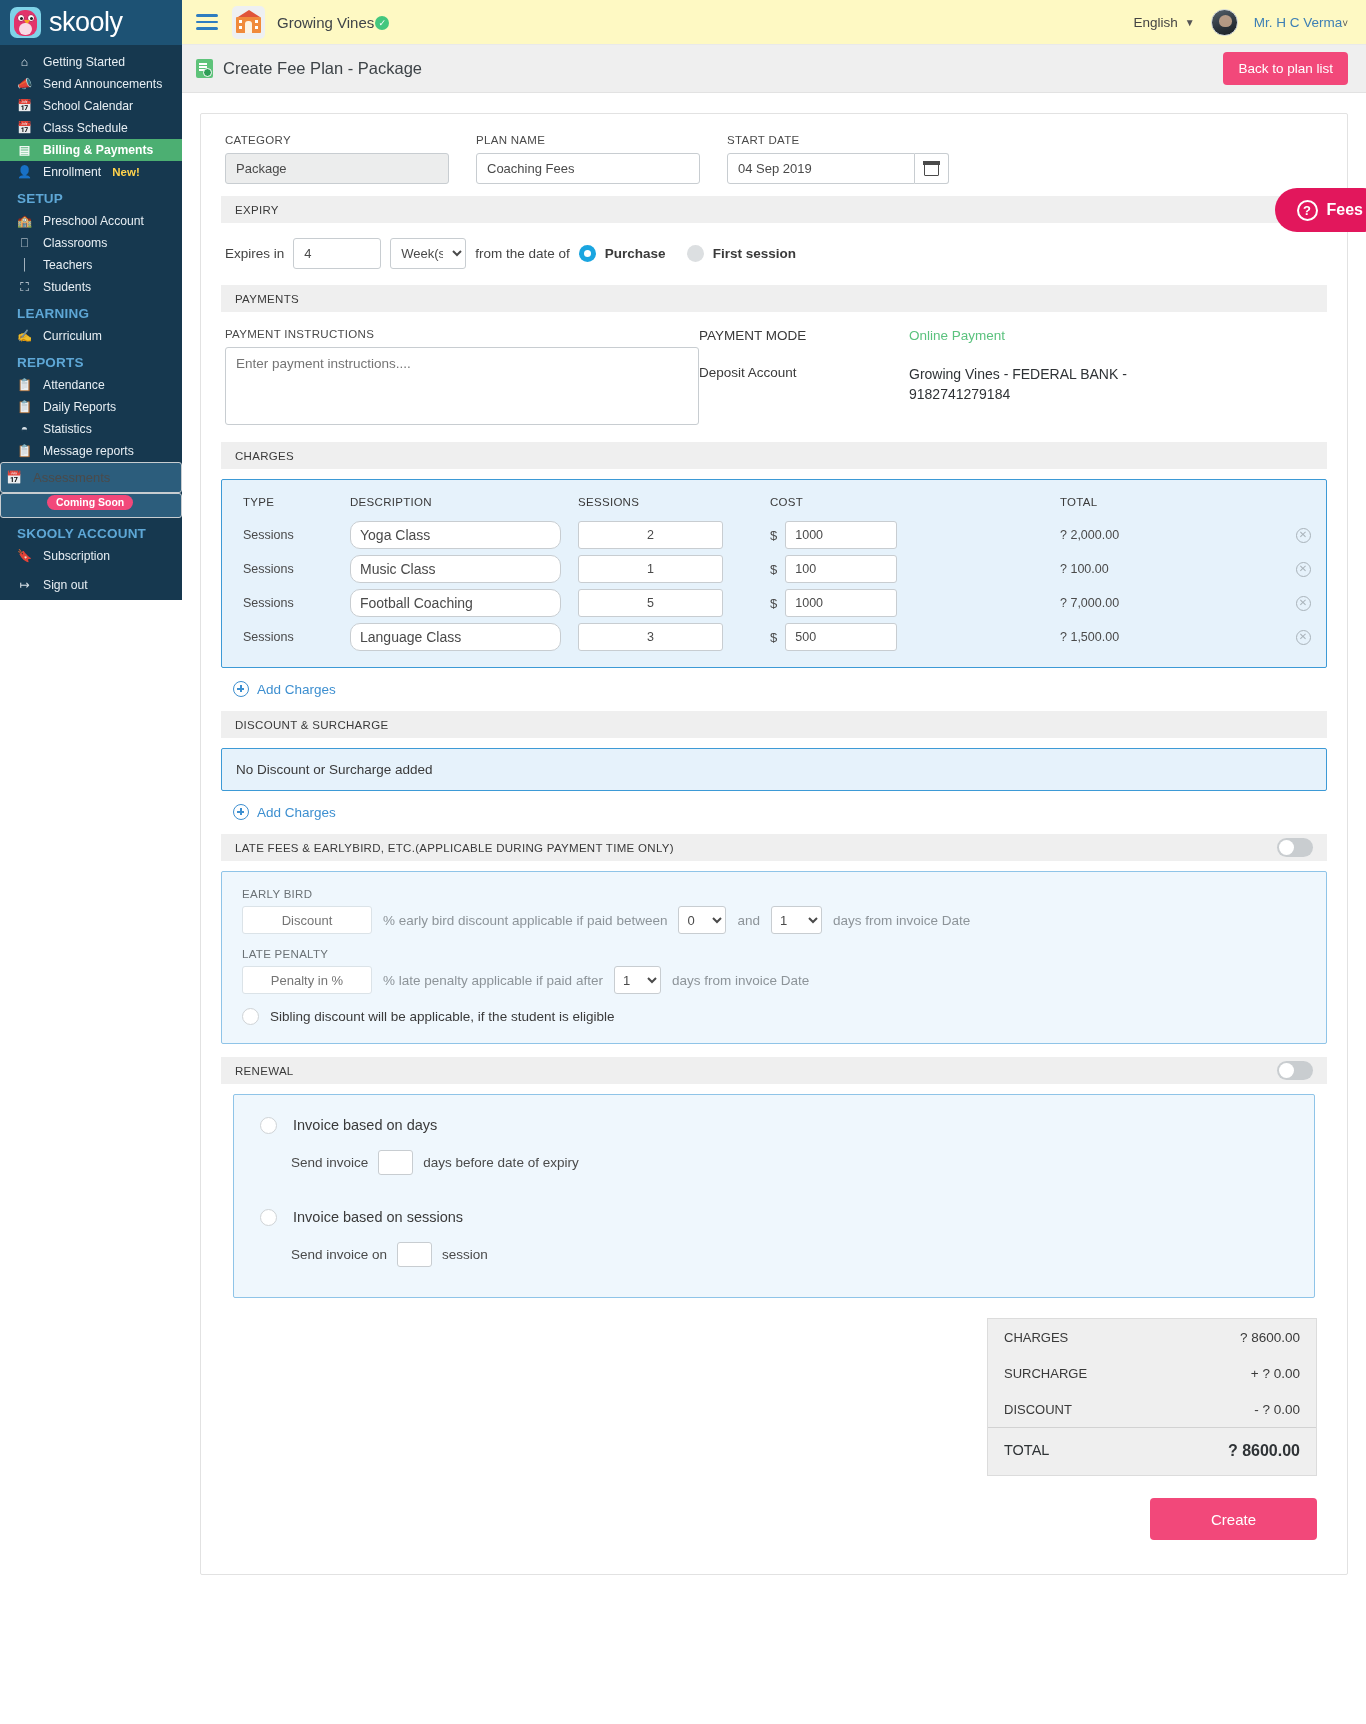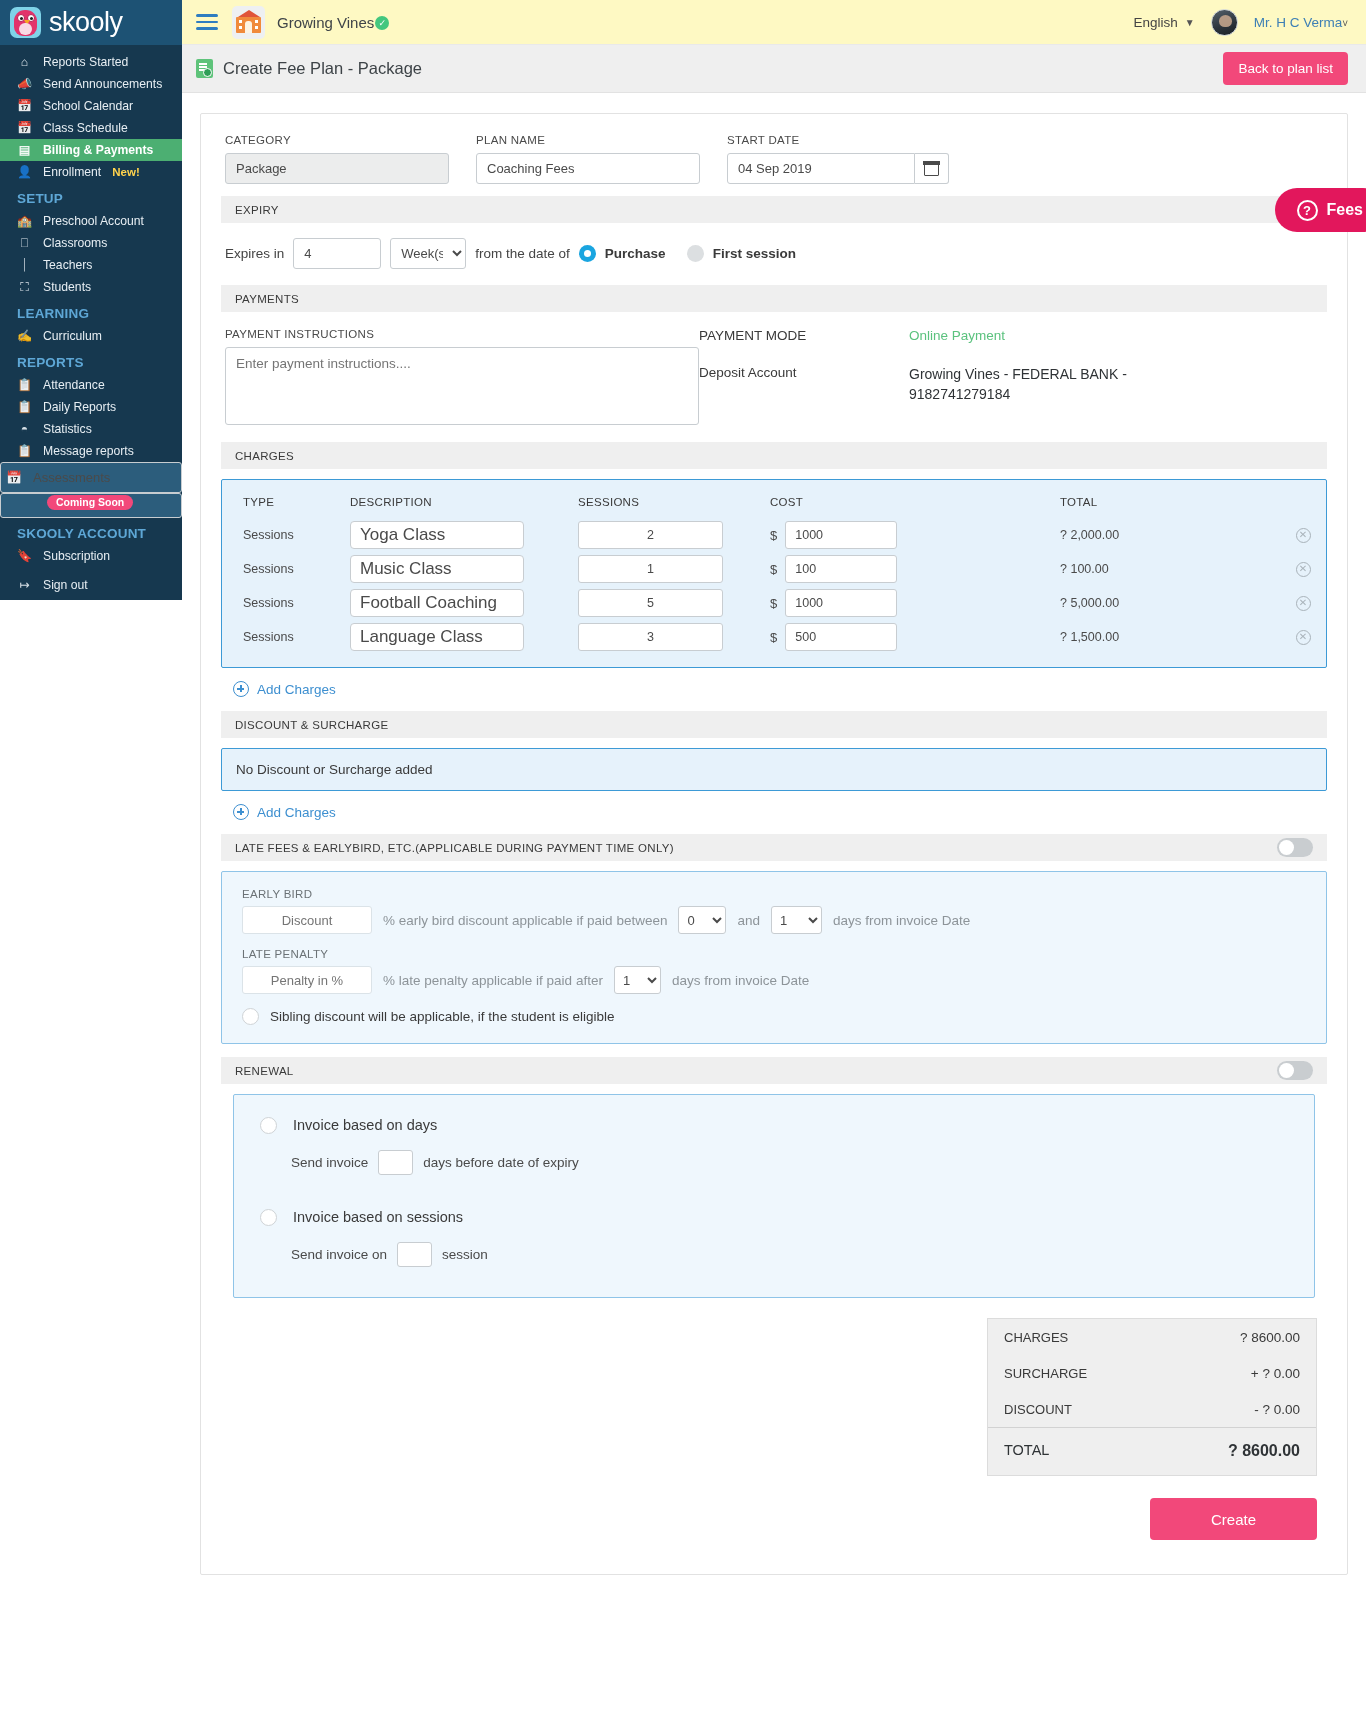--- a/index.html
+++ b/index.html
@@ -184,21 +184,21 @@
   .ctable th {
     font-size:11.5px; font-weight:normal; color:#3a3a3a; text-align:left;
     letter-spacing:.3px; padding:6px 0 10px 0; text-transform:uppercase;
   }
   .ctable td { padding:3px 0; font-size:12.5px; color:#4a4a4a; vertical-align:middle;}
   .c-type { width:128px; padding-left:21px !important; }
   .c-desc { width:228px; }
   .c-sess { width:192px; }
   .c-cost { width:290px; }
   .c-total { width:auto; }
-  .desc-inp { width:174px; height:28px; border:1px solid #c8cdd1; border-radius:4px; padding:0 9px; font-size:17px; font-family:inherit; color:#4a4a4a; background:#fff; outline:none;}
+  .desc-inp { width:211px; height:28px; border:1px solid #c8cdd1; border-radius:10px; padding:0 9px; font-size:14px; font-family:inherit; color:#4a4a4a; background:#fff; outline:none;}
   .sess-inp { width:145px; height:28px; border:1px solid #c8cdd1; border-radius:3px; padding:0 9px; font-size:12.5px; font-family:inherit; color:#4a4a4a; background:#fff; text-align:center; outline:none;}
   .cost-wrap { display:flex; align-items:center; gap:8px; }
   .cost-inp { width:112px; height:28px; border:1px solid #c8cdd1; border-radius:3px; padding:0 9px; font-size:12.5px; font-family:inherit; color:#4a4a4a; background:#fff; outline:none;}
   .ccy { font-size:13px; color:#4a4a4a; }
   .total-cell { font-size:13.5px; color:#2f3336; }
   .delbtn {
     width:15px;height:15px;border-radius:50%;border:1.2px solid #a9b3ba;color:#a9b3ba;
     font-size:10px;display:inline-flex;align-items:center;justify-content:center;cursor:pointer;
     line-height:1;
   }
@@ -279,21 +279,21 @@
           <div class="pupil r"></div>
           <div class="beak"></div>
           <div class="belly"></div>
       </div>
       <div class="brandname">skooly</div>
     </div>
 
     <div class="nav">
       <div class="navitem">
         <span class="ic">⌂</span>
-        <span>Reports Started</span>
+        <span>Getting Started</span>
       </div>
       <div class="navitem">
         <span class="ic">📣</span>
         <span>Send Announcements</span>
       </div>
       <div class="navitem">
         <span class="ic">📅</span>
         <span>School Calendar</span>
       </div>
       <div class="navitem">
@@ -515,21 +515,21 @@
               <tr>
                 <td class="c-type">Sessions</td>
                 <td class="c-desc"><input class="desc-inp" value="Football Coaching" style=""></td>
                 <td class="c-sess"><input class="sess-inp" value="5" style=""></td>
                 <td class="c-cost">
                     <span class="cost-wrap">
                       <span class="ccy">$</span>
                       <input class="cost-inp" value="1000" style="">
                     </span>
                   </td>
-                <td class="total-cell">? 5,000.00</td>
+                <td class="total-cell">? 7,000.00</td>
                 <td class="delcol"><span class="delbtn">✕</span></td>
               </tr>
               <tr>
                 <td class="c-type">Sessions</td>
                 <td class="c-desc"><input class="desc-inp" value="Language Class" style=""></td>
                 <td class="c-sess"><input class="sess-inp" value="3" style=""></td>
                 <td class="c-cost">
                     <span class="cost-wrap">
                       <span class="ccy">$</span>
                       <input class="cost-inp" value="500" style="">

